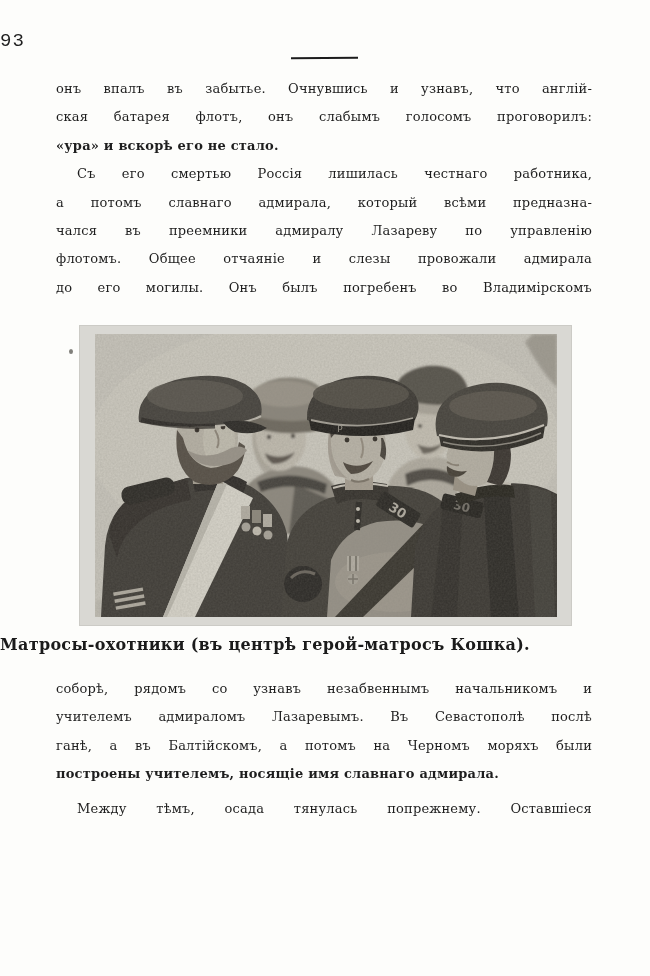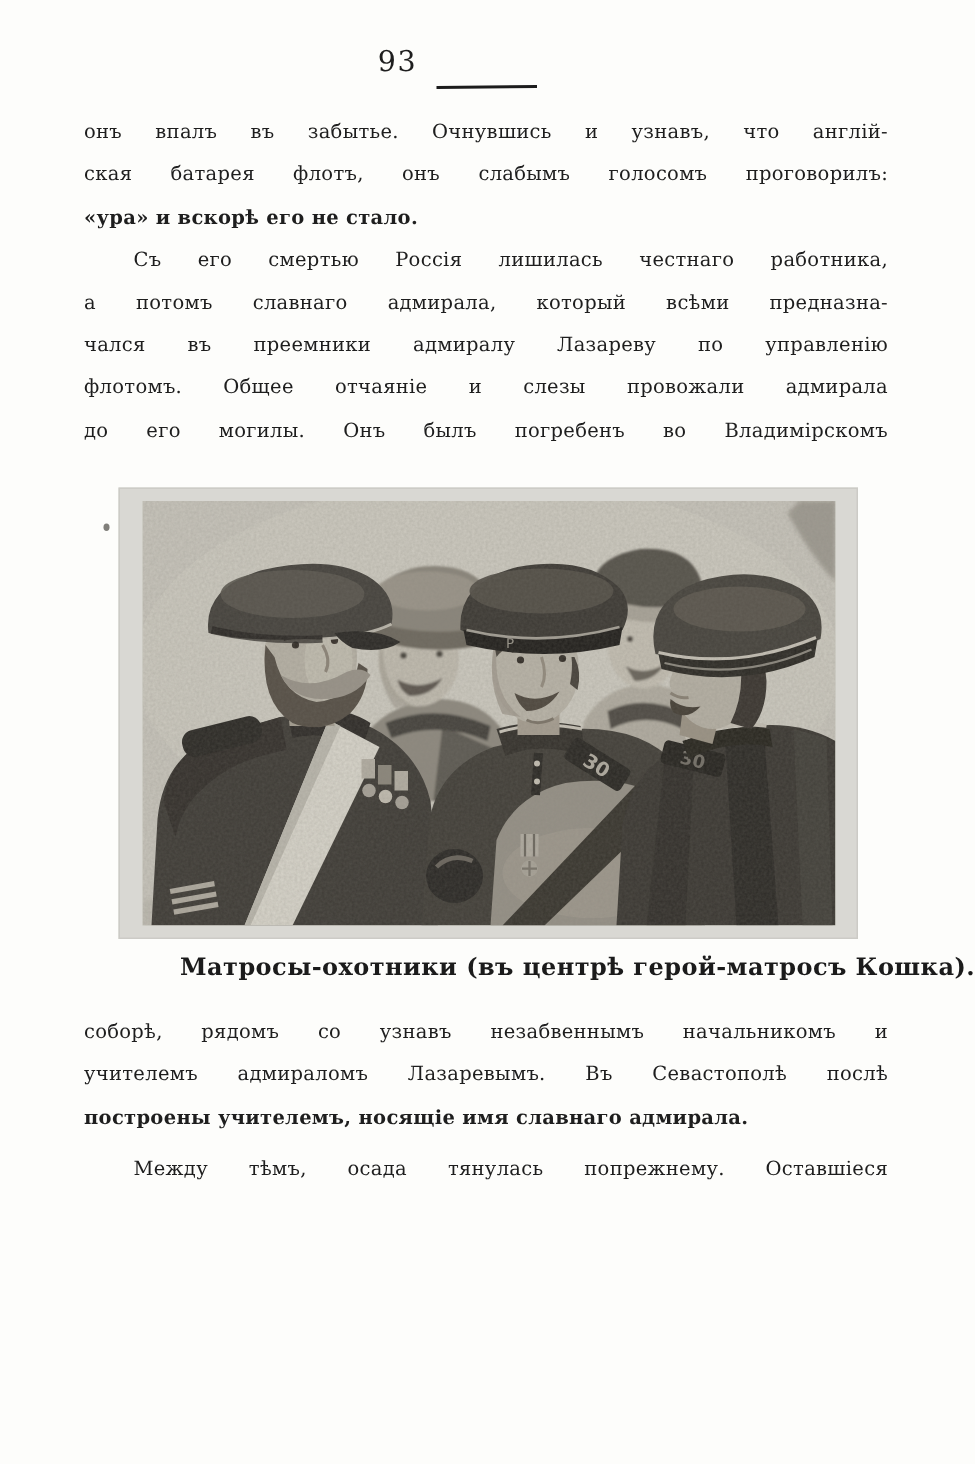--- a/index.html
+++ b/index.html
@@ -2,49 +2,49 @@
 <html><head>
 <meta charset="utf-8">
 <style>
   html,body{margin:0;padding:0;}
   body{
     width:650px;height:976px;position:relative;overflow:hidden;
     background:#fdfdfb;color:#1e1e1e;
     font-family:"DejaVu Serif","Liberation Serif",serif;
   }
   .pagenum{
-    position:absolute;top:30px;left:0;width:530px;text-align:center;
-    font-size:19px;letter-spacing:1px;
+    position:absolute;top:30px;left:0;width:530px;
+    font-size:19px;letter-spacing:1px;font-family:Liberation Mono, monospace;
   }
   .pagenum-rule{
     position:absolute;left:291px;top:57px;width:67px;height:2px;
     background:#1c1c1c;transform:rotate(-0.6deg);
   }
   .col{position:absolute;left:56px;width:536px;}
   .col1{top:75px;}
   .col2{top:675px;}
   .line{
     font-size:13px;line-height:28.4px;letter-spacing:0.2px;
     text-align:justify;text-align-last:justify;
   }
   .line.short{text-align-last:left;font-weight:bold;}
-  .line.indent{text-indent:21px;margin-left:12px;}
+  .line.indent{text-indent:21px;}
   .para2{margin-top:0;}
   .para4{margin-top:6px;}
   .plate-frame{
     position:absolute;left:79px;top:325px;width:493px;height:301px;
     background:#d9d8d3;border:1px solid #cccbc6;box-sizing:border-box;
   }
   .plate{
     position:absolute;left:15px;top:8px;width:462px;height:283px;
     background:#c8c5bc;overflow:hidden;
   }
   .plate svg{display:block;}
   .caption{
-    position:absolute;top:635px;left:0;width:650px;text-align:right;
+    position:absolute;top:635px;left:0;width:650px;text-align:left;
     font-size:16px;font-weight:bold;letter-spacing:0.3px;color:#1b1b1b;
   }
   .speck{
     position:absolute;left:69px;top:349px;width:4px;height:5px;
     border-radius:50%;background:#55544f;opacity:.75;
   }
 </style>
 </head>
 <body>
 
@@ -226,20 +226,21 @@
       </svg>
     </div>
   </div>
 
   <div class="caption">Матросы-охотники (въ центрѣ герой-матросъ Кошка).</div>
 
   <div class="col col2">
     <div>
       <div class="line">соборѣ, рядомъ со узнавъ незабвеннымъ начальникомъ и</div>
       <div class="line">учителемъ адмираломъ Лазаревымъ. Въ Севастополѣ послѣ</div>
+      <div class="line">ганѣ, а въ Балтійскомъ, а потомъ на Черномъ моряхъ были</div>
       <div class="line short">построены учителемъ, носящіе имя славнаго адмирала.</div>
     </div>
     <div class="para4">
       <div class="line indent">Между тѣмъ, осада тянулась попрежнему. Оставшіеся</div>
 
     </div>
   </div>
 
 </div>
 

